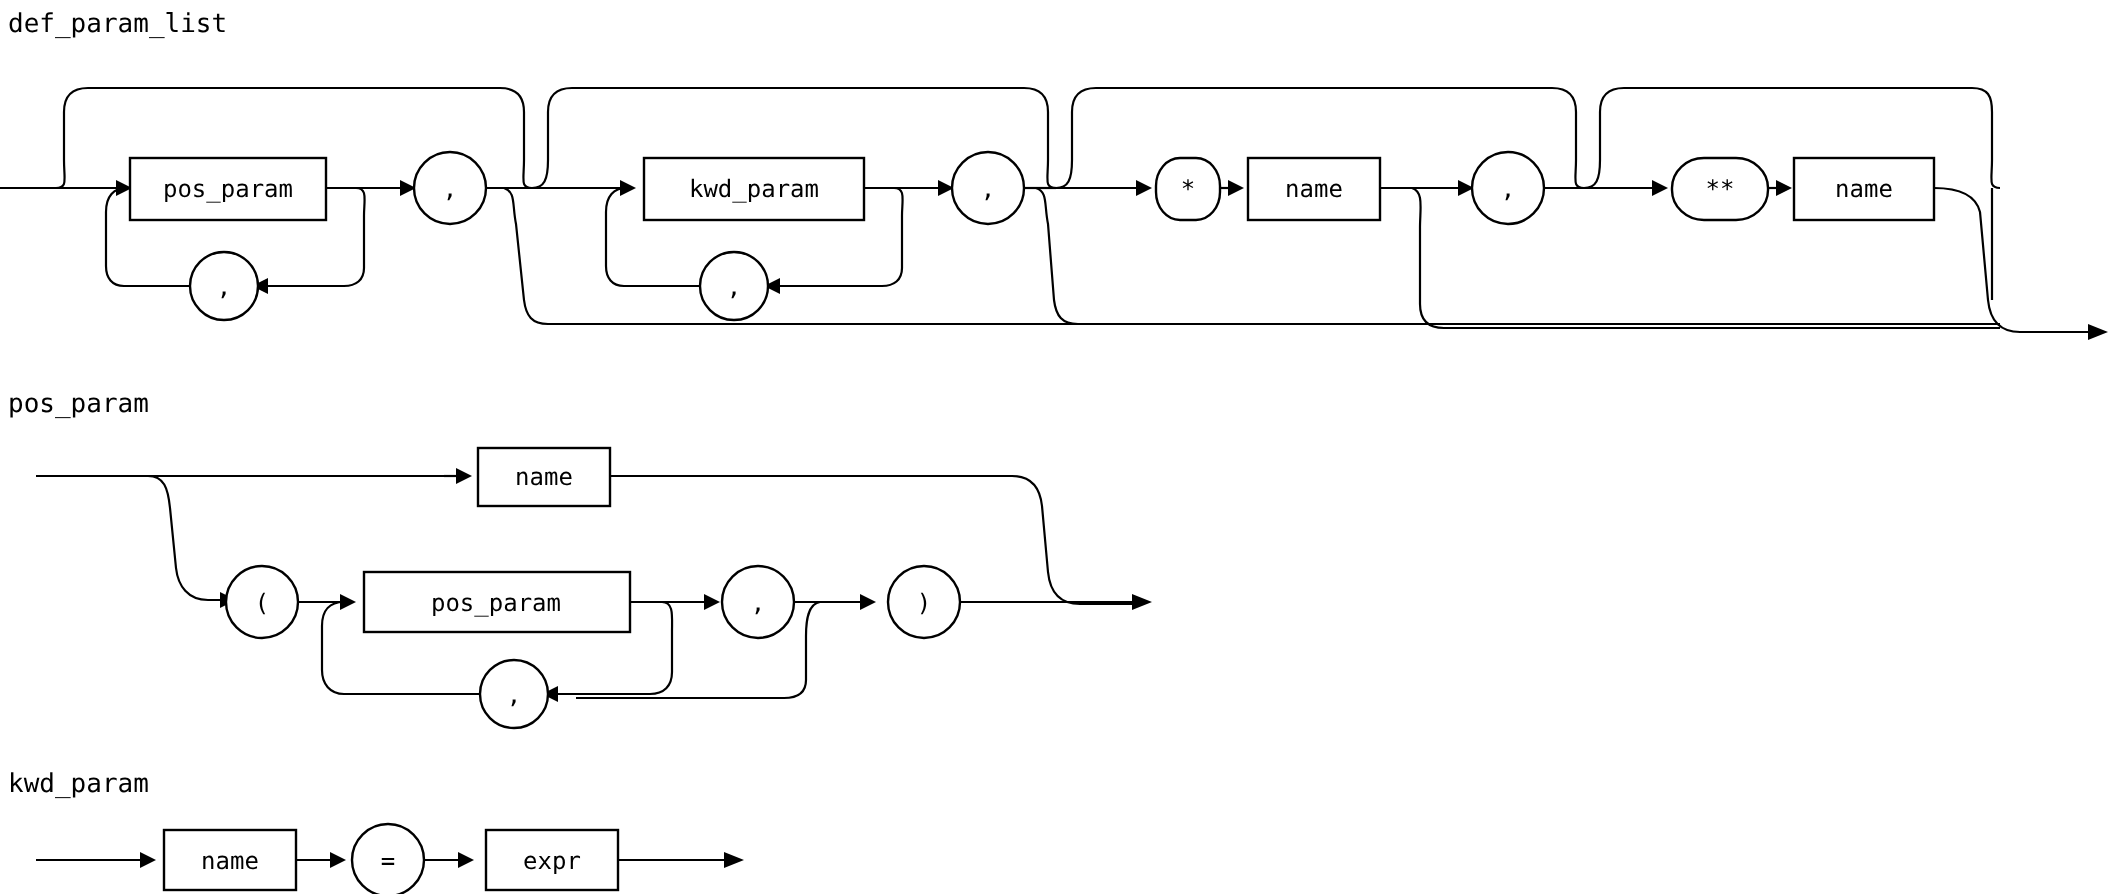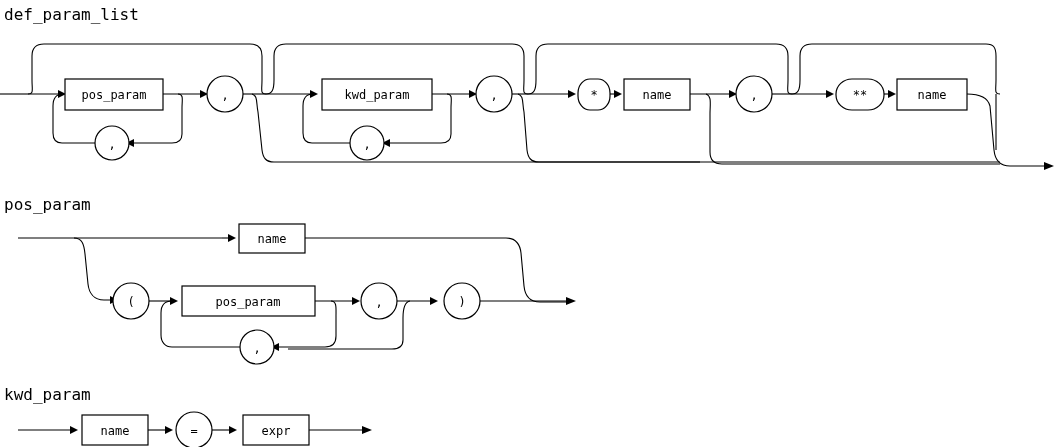--- a/index.html
+++ b/index.html
@@ -10,21 +10,21 @@
   body {
     width: 1058px;
     height: 447px;
     font-family: "DejaVu Sans Mono", "Liberation Mono", monospace;
     position: relative;
     overflow: hidden;
   }
   .rr-title {
     position: absolute;
     font-family: "DejaVu Sans Mono", "Liberation Mono", monospace;
-    font-size: 16px;
+    font-size: 13px;
     color: #000000;
     white-space: pre;
     letter-spacing: 0px;
   }
   svg {
     display: block;
     position: absolute;
     left: 0;
     top: 0;
     overflow: visible;

